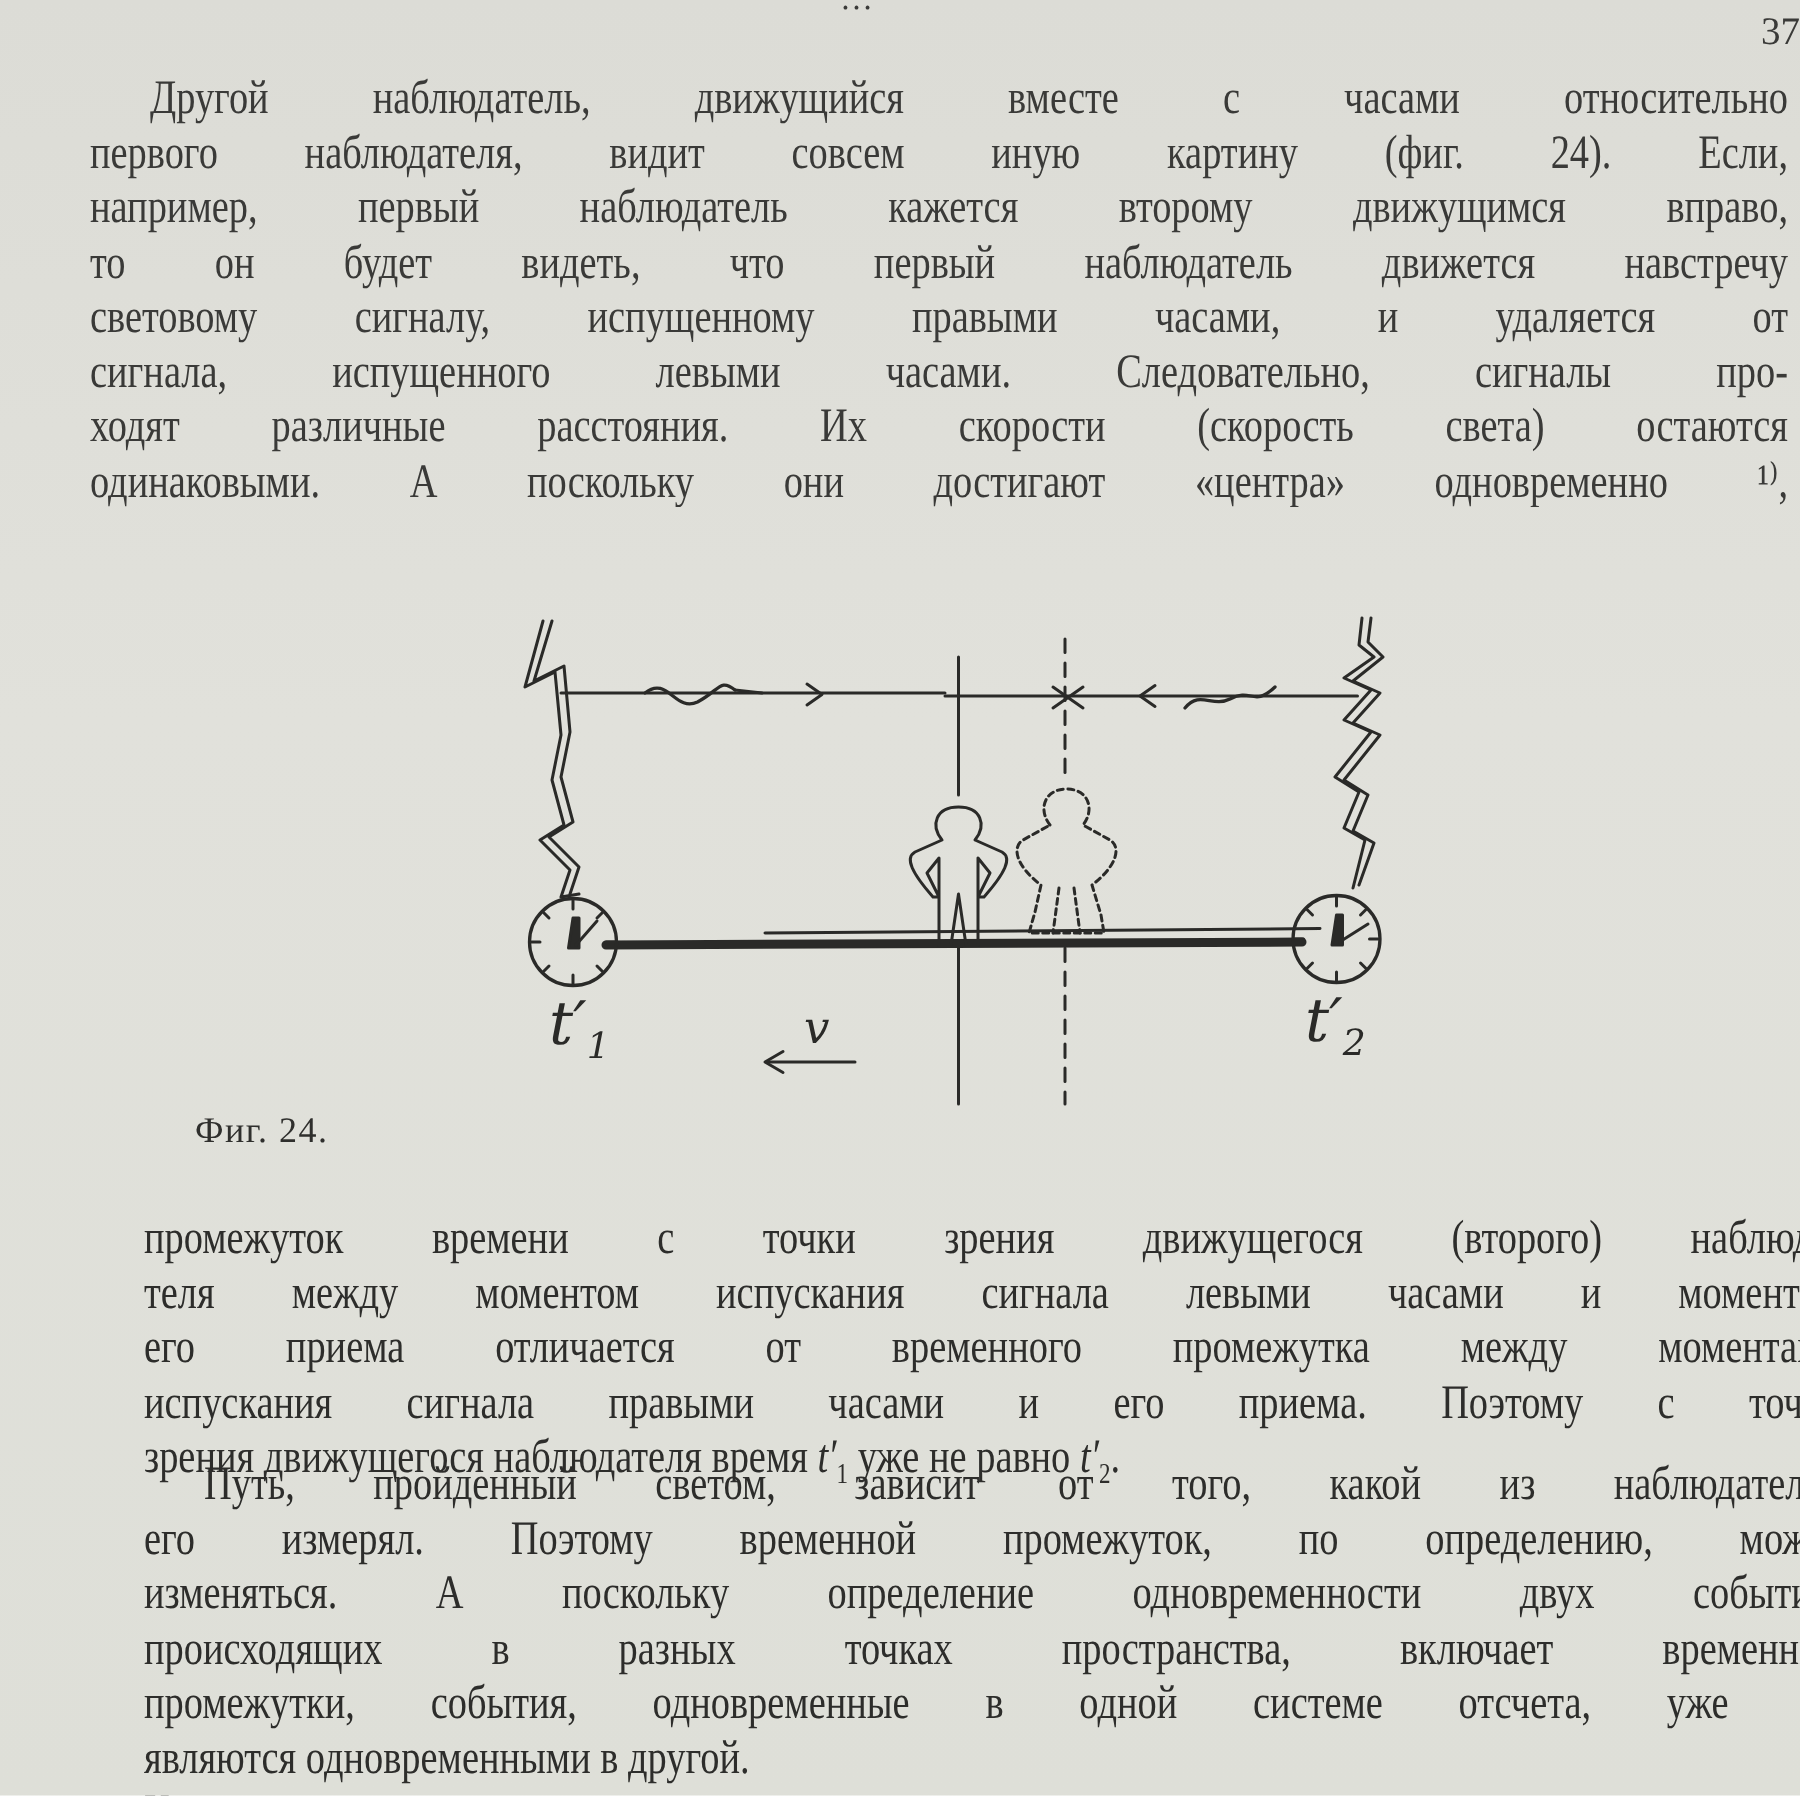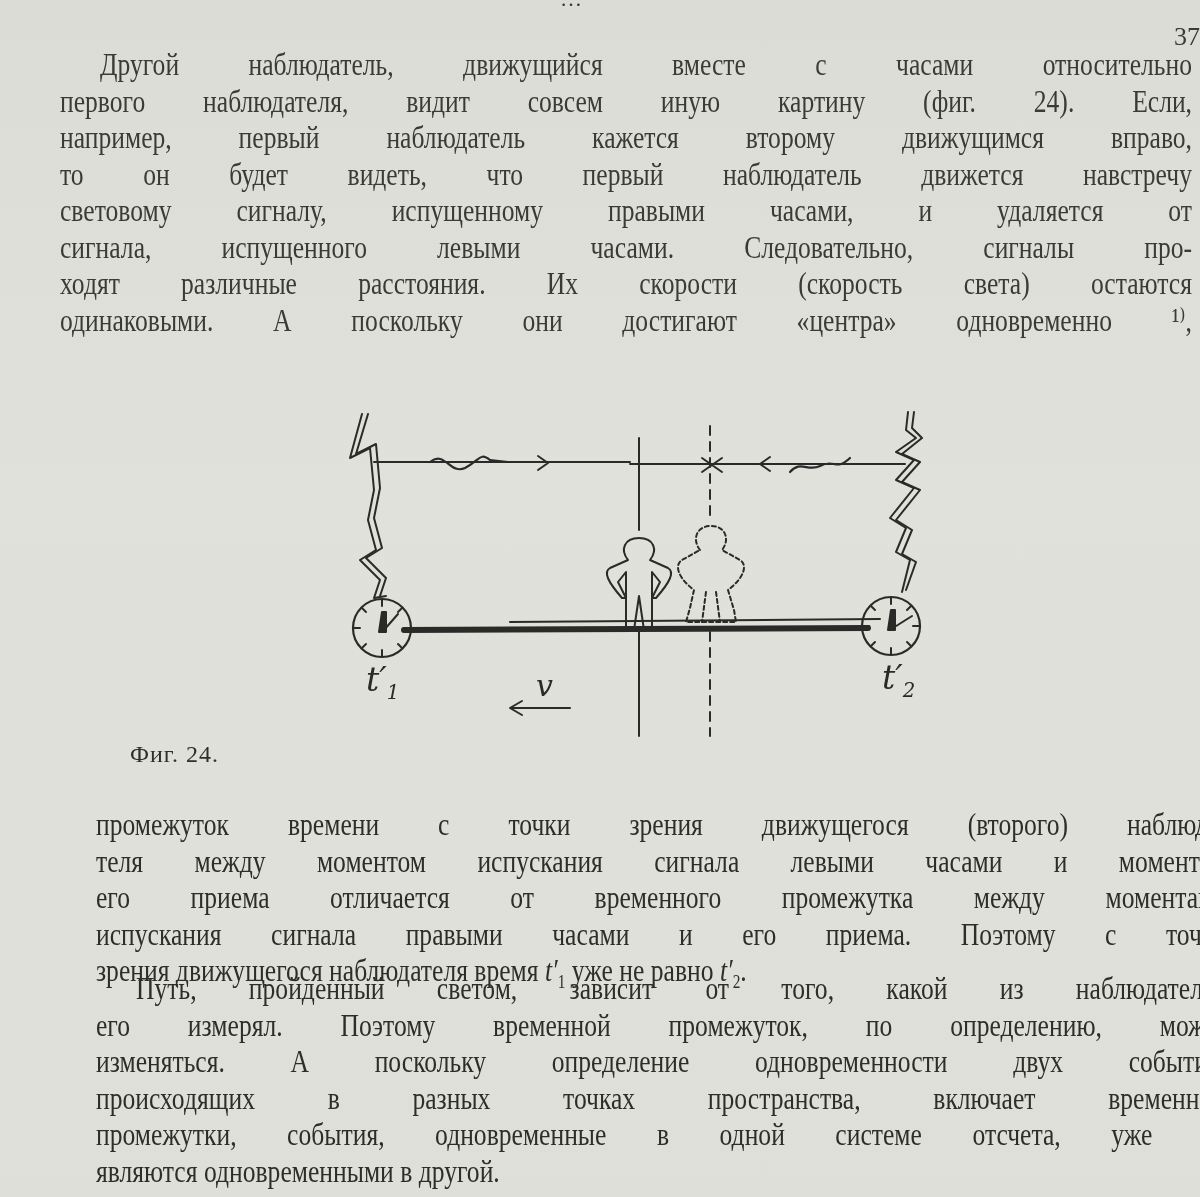--- a/index.html
+++ b/index.html
@@ -3,37 +3,37 @@
   <meta charset="utf-8">
   <style>
     html, body { margin:0; padding:0; }
     body {
       width:1200px; height:1197px; overflow:hidden;
       background: linear-gradient(180deg,#dcdcd6 0%,#e1e1db 40%,#dedfd8 100%);
       font-family: "Liberation Serif", "DejaVu Serif", serif;
       color:#2d2d2b;
       position:relative;
     }
-    .page-num { position:absolute; top:6px; right:0px; font-size:26px; color:#3a3a38;margin-top:16px; }
+    .page-num { position:absolute; top:6px; right:0px; font-size:26px; color:#3a3a38; }
     .header-frag { position:absolute; top:-14px; left:560px; font-size:22px; color:#3a3a38; letter-spacing:2px; }
     .para {
       position:absolute; left:60px; width:1140px;
       font-size:32px; line-height:36.5px;
       transform: scaleX(0.80); transform-origin:left top;
     }
     .line { white-space:nowrap; display:block; text-align:justify; text-align-last:justify; width:1415px; }
     .line.last { text-align-last:left; }
     .indent { padding-left:50px; box-sizing:border-box; }
     #p1 { top:46px; color:#3a3a38; }
     #p2 { top:806px; left:96px; }
     #p3 { top:970px; left:96px; }
     .caption { position:absolute; top:741px; left:86px; font-size:24px; color:#2f2f2d; letter-spacing:1px;margin-left:44px; }
     .figure { position:absolute; left:330px; top:400px; width:620px; height:360px; }
     .figure svg { width:620px; height:360px; }
-    .fig-label { position:absolute; font-family:"DejaVu Serif", serif; font-style:italic; font-size:33px; color:#2a2a28; }
+    .fig-label { position:absolute; font-family:"DejaVu Serif", serif; font-style:italic; font-size:40px; color:#2a2a28; }
     sub.s { font-size:60%; }
     .mathit { font-style:italic; }
   </style>
 </head>
 <body>
 
 <div class="header-frag">…</div>
 <div class="page-num">37</div>
 
 <div class="para" id="p1">
@@ -128,21 +128,21 @@
         <line x1="563" y1="228" x2="582" y2="216"></line>
       </g>
 
       <line x1="182" y1="308" x2="240" y2="308"></line>
       <path d="M192,301 L180,308 L192,315"></path>
     </g>
   </svg>
   <div class="fig-label" style="left:36px; top:260px;">
     <span>t′</span><sub class="s">1</sub>
   </div>
-  <div class="fig-label" style="left:552px; top:258px;">
+  <div class="fig-label" style="left:540px; top:258px;">
     <span>t′</span><sub class="s">2</sub>
   </div>
   <div class="fig-label" style="left:206px; top:268px; font-size:30px;">v</div>
 </div>
 
 <div class="caption">Фиг. 24.</div>
 
 <div class="para" id="p2">
   <span class="line">промежуток времени с точки зрения движущегося (второго) наблюда-</span>
   <span class="line">теля между моментом испускания сигнала левыми часами и моментом</span>

